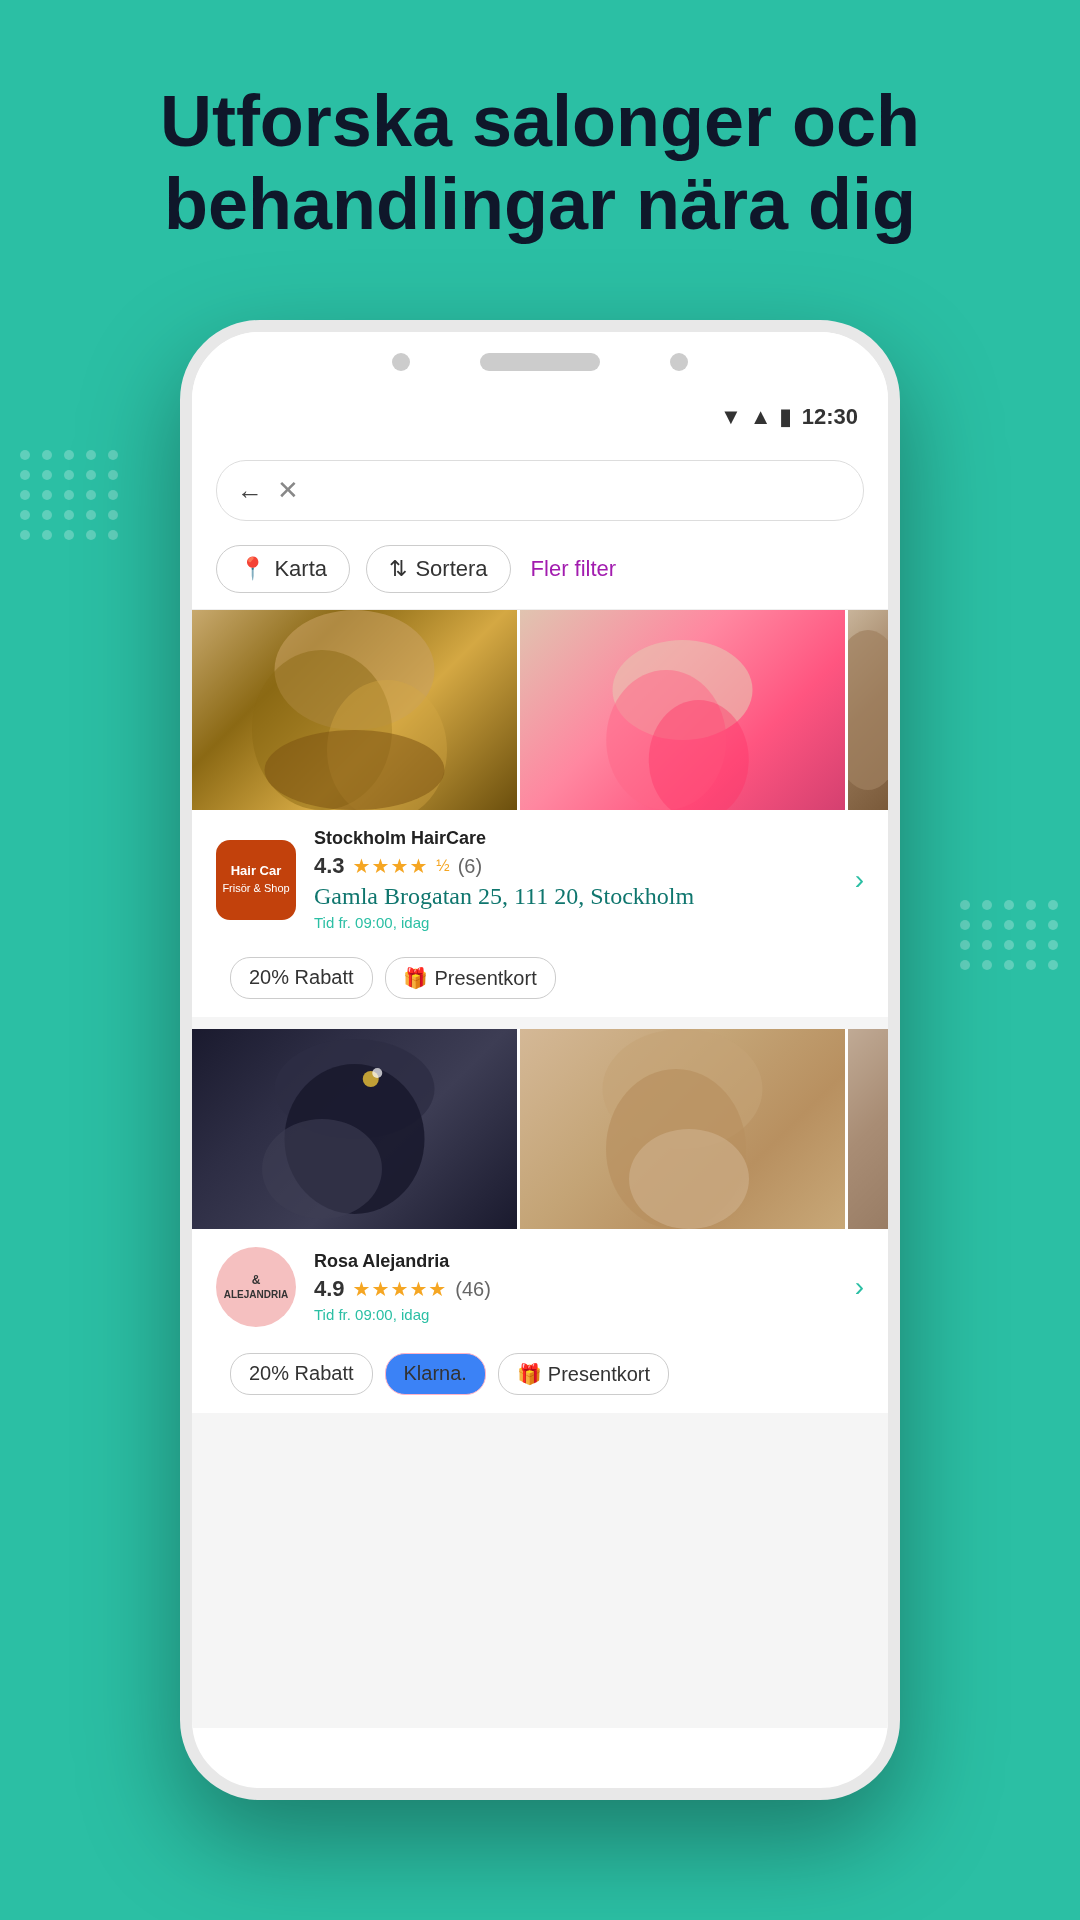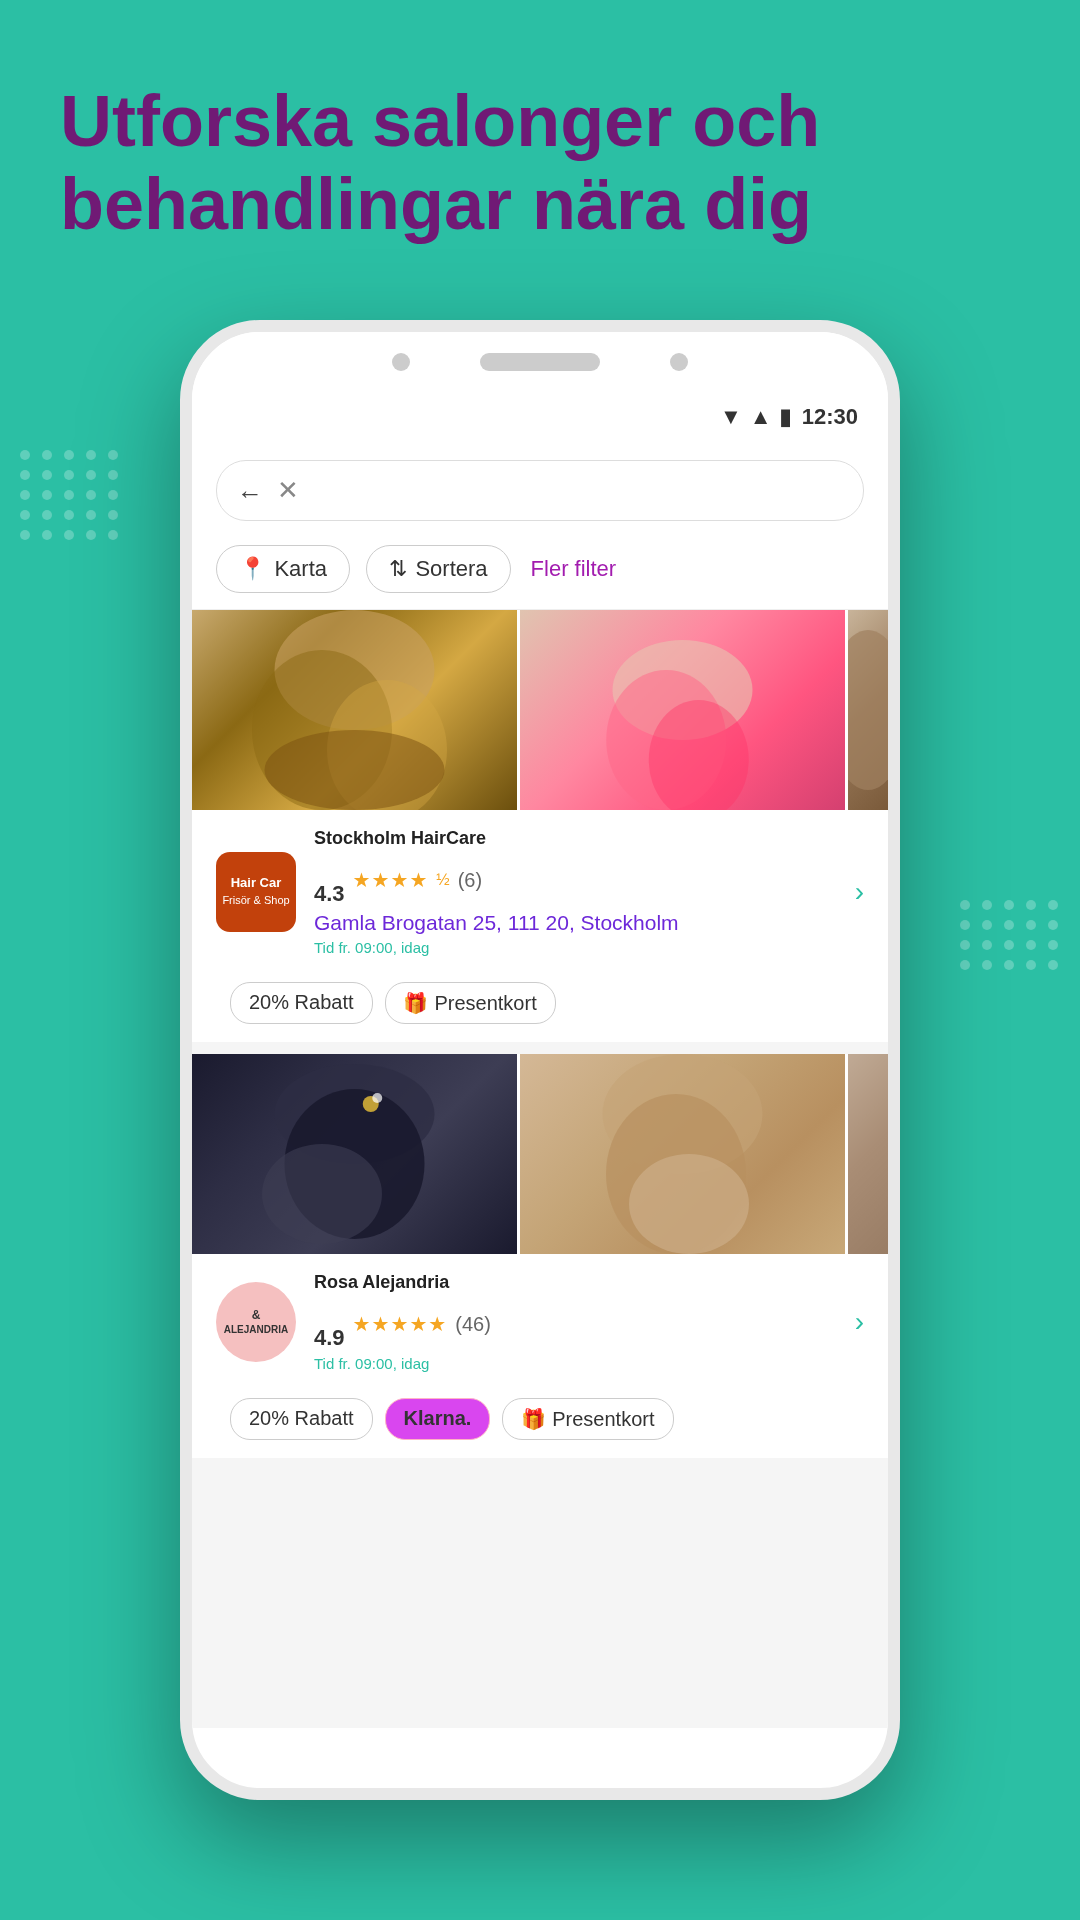--- a/index.html
+++ b/index.html
@@ -11,25 +11,25 @@
       font-family: 'Arial', sans-serif;
       overflow: hidden;
       position: relative;
     }
 
     .hero-title {
       position: absolute;
       top: 80px;
       left: 60px;
       right: 60px;
-      color: #701a75;
+      color: #0f172a;
       font-size: 72px;
       font-weight: 900;
       line-height: 1.15;
-      text-align: left;
+      text-align: center;
     }
 
     
     .phone-shell {
       position: absolute;
       top: 320px;
       left: 50%;
       transform: translateX(-50%);
       width: 720px;
       height: 1480px;
@@ -238,38 +238,38 @@
     .salon-rating {
       display: flex;
       align-items: center;
       gap: 8px;
       margin-bottom: 4px;
     }
     .rating-num {
       font-size: 22px;
       font-weight: 600;
       color: #333;
-      margin-top: 28px;
     }
     .stars {
       color: #f5a623;
       font-size: 20px;
       letter-spacing: 1px;
     }
     .half-star {
       color: #f5a623;
     }
     .review-count {
       font-size: 20px;
       color: #666;
     }
     .salon-address {
-      font-size: 21px;
-      color: #6d28d9;
+      font-size: 24px;
+      color: #0f766e;
       margin-bottom: 4px;
+      font-family: Liberation Serif, serif;
     }
     .salon-time {
       font-size: 15px;
       color: #2bbfa4;
       font-weight: 500;
     }
     .chevron-right {
       color: #2bbfa4;
       font-size: 28px;
       margin-left: auto;
@@ -283,24 +283,24 @@
     }
     .tag {
       border: 1.5px solid #ccc;
       border-radius: 20px;
       padding: 8px 18px;
       font-size: 20px;
       color: #333;
       background: #fff;
     }
     .tag-klarna {
-      background: #d946ef;
+      background: #3b82f6;
       border-color: #ffb3c6;
       color: #333;
-      font-weight: 700;
+      font-weight: 400;
     }
     .tag-gift {
       display: flex;
       align-items: center;
       gap: 6px;
     }
 
     
     .dot-group {
       position: absolute;

